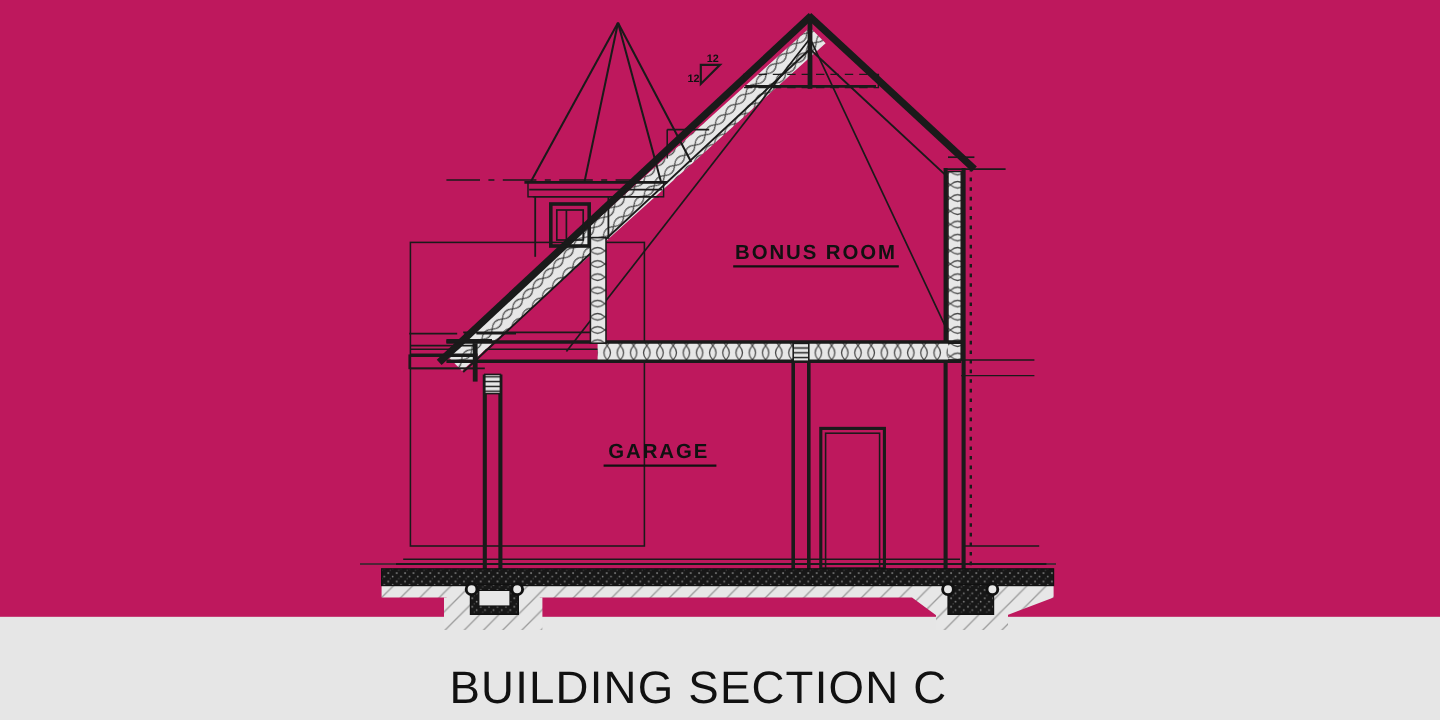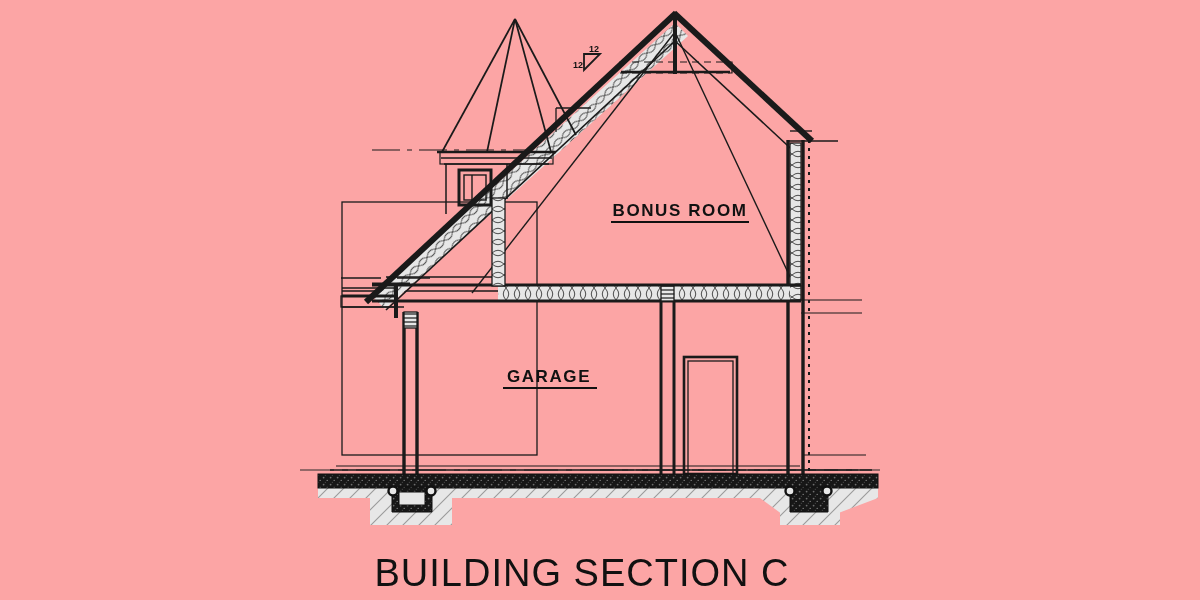--- a/index.html
+++ b/index.html
@@ -9,22 +9,22 @@
   }
   body {
     width: 1200px;
     height: 600px;
     overflow: hidden;
     font-family: "Liberation Sans", sans-serif;
   }
   #sheet {
     position: relative;
     width: 1200px;
-    height: 600px;
-    background: #fca5a5;
+    height: 514px;
+    background: #be185d;
   }
   #drawing {
     position: absolute;
     left: 0;
     top: 0;
   }
 </style>
 </head>
 <body>
 

